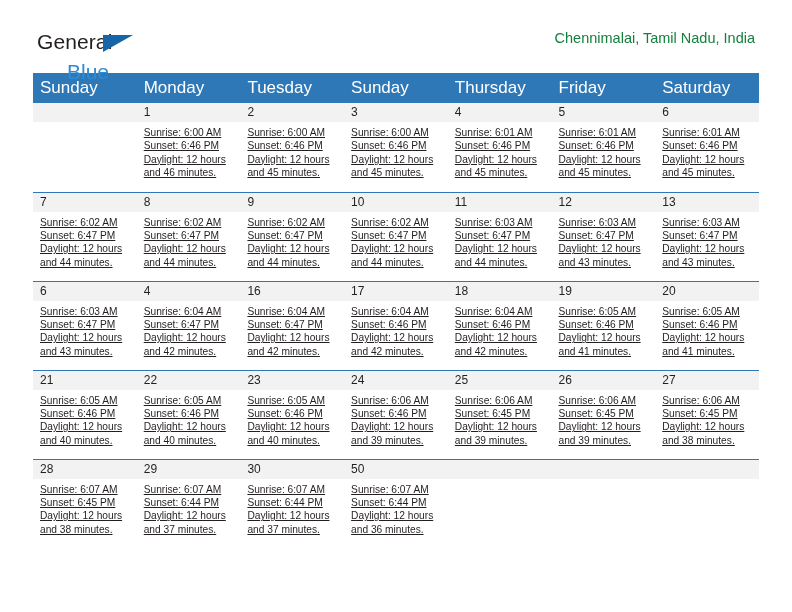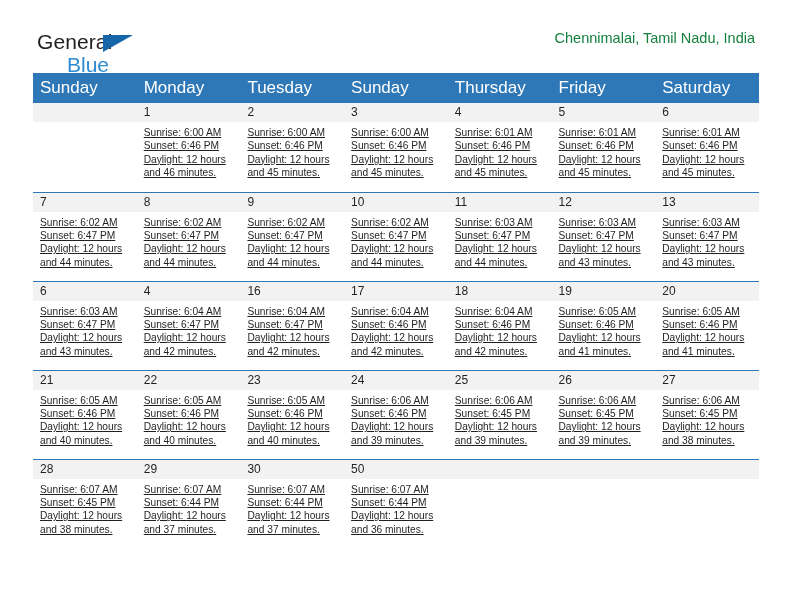--- a/index.html
+++ b/index.html
@@ -54,21 +54,21 @@
     width: 0;
     height: 0;
     border-left: 30px solid #1565a8;
     border-bottom: 17px solid transparent;
   }
   .brand-row2 {
     display: block;
     font-size: 21px;
     color: #2d8bd4;
     margin-left: 30px;
-    margin-top: 1px;
+    margin-top: 8px;
   }
   .title-block {
     position: absolute;
     right: 4px;
     top: 26px;
     text-align: right;
   }
   .cal-title {
     font-size: 27px;
     color: #231f20;

